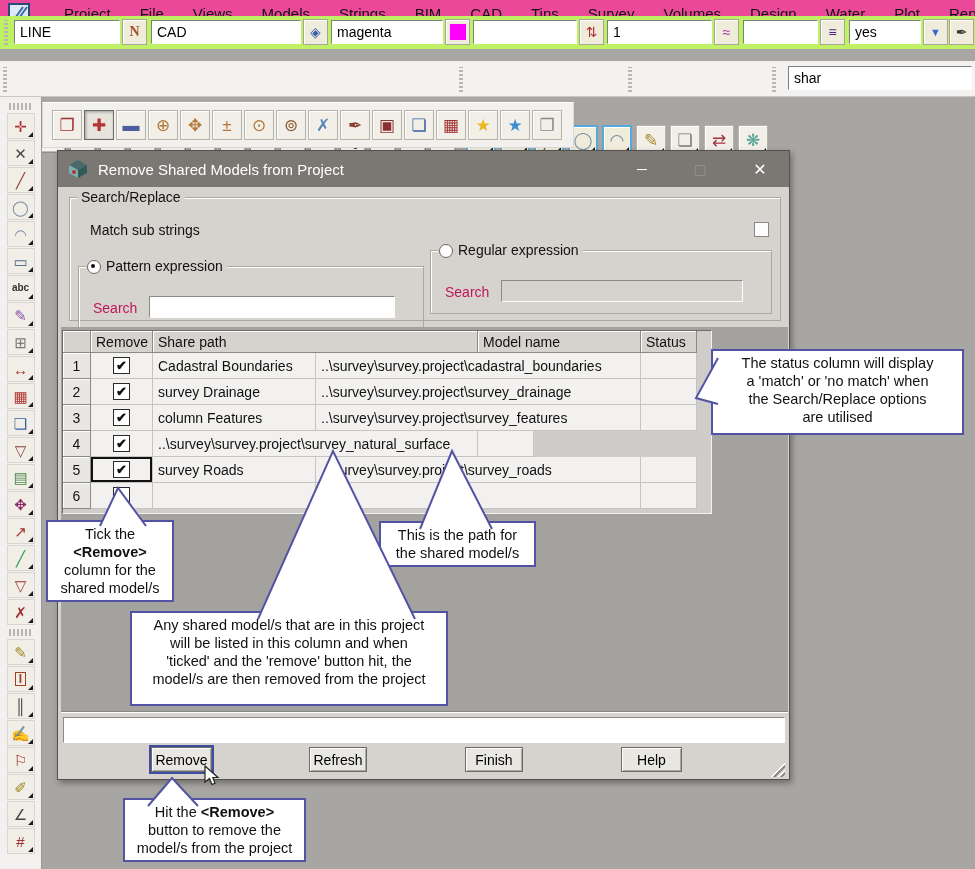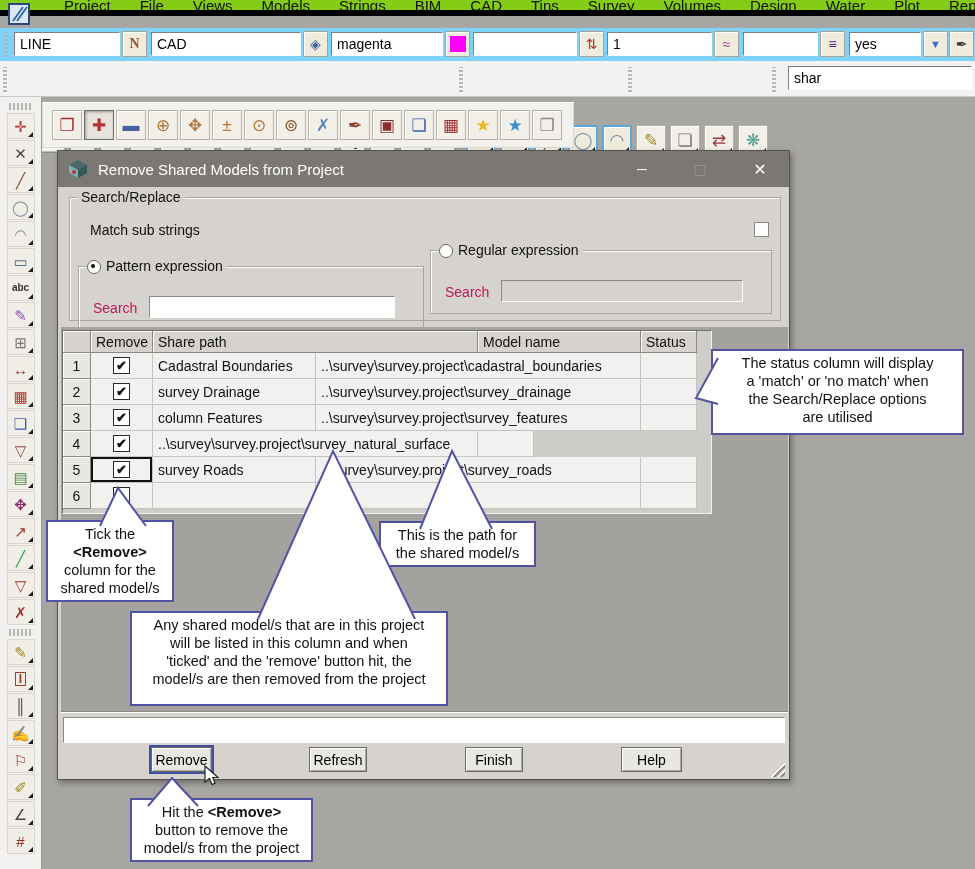--- a/index.html
+++ b/index.html
@@ -1,25 +1,25 @@
 <!DOCTYPE html>
 <html><head>
 <meta charset="utf-8">
 <style>
   html,body{margin:0;padding:0;}
   body{width:975px;height:869px;position:relative;overflow:hidden;
        background:#a7a6a2;font-family:"Liberation Sans",sans-serif;color:#111;}
   .abs{position:absolute;box-sizing:border-box;}
 
   
-  #menubar{left:0;top:0;width:975px;height:16px;background:#84cc16;border-bottom:6px solid #000000;
+  #menubar{left:0;top:0;width:975px;height:28px;background:#ec4899;border-bottom:2px solid #000000;
            display:flex;align-items:center;gap:29px;padding-left:64px;font-size:15px;white-space:nowrap;overflow:hidden;}
   .menu-item{cursor:default;}
   #applogo{left:8px;top:3px;width:22px;height:22px;}
-  #row2{left:0;top:28px;width:975px;height:33px;background:#7dd3fc;}
+  #row2{left:0;top:16px;width:975px;height:33px;background:#bef264;}
   #row3{left:0;top:61px;width:975px;height:36px;background:#f3f2f0;border-bottom:1px solid #c9c7c3;}
   .fld{position:absolute;top:4px;height:24px;background:#fff;border:1px solid;border-color:#7e7e7e #fdfdfd #fdfdfd #7e7e7e;
        font:14px "Liberation Sans",sans-serif;padding:0 5px;box-sizing:border-box;outline:none;}
   .sbtn{position:absolute;top:3px;width:25px;height:26px;background:#efecdc;border:1px solid #a7a49a;
         box-shadow:inset 1px 1px 0 #fff;display:flex;align-items:center;justify-content:center;
         font-size:14px;padding:0;cursor:default;}
   .vgrip{position:absolute;width:4px;background:repeating-linear-gradient(0deg,#b7b6b2 0 2px,transparent 2px 4px);}
   .lbtn{width:26px;height:26px;background:#f6f5f3;border:1px solid #8d8d8a;margin:0;padding:0;
         box-shadow:inset 1px 1px 0 #fff,inset -1px -1px 0 #bdbcb8;
         font:15px "Liberation Sans",sans-serif;color:#10101e;display:flex;align-items:center;justify-content:center;cursor:default;}
@@ -473,21 +473,21 @@
   </svg>
 
 <div class="co" style="left:130px;top:611px;width:318px;height:95px;"><span>Any shared model/s that are in this project
 will be listed in this column and when
 'ticked' and the 'remove' button hit, the
 model/s are then removed from the project</span></div>
 <svg class="ptr" style="left:250px;top:448px;" width="175" height="172">
   <polyline points="8,171 83,3 165,171" fill="#ffffff" stroke="#5353a4" stroke-width="2"></polyline>
   </svg>
 
-<div class="co" style="left:123px;top:798px;width:183px;height:64px;margin-left:7px;"><span>Hit the </span><b>&lt;Remove&gt;</b><span>
+<div class="co" style="left:123px;top:798px;width:183px;height:64px;"><span>Hit the </span><b>&lt;Remove&gt;</b><span>
 button to remove the
 model/s from the project</span></div>
 <svg class="ptr" style="left:142px;top:775px;" width="62" height="32">
   <polyline points="6,31 30,3 56,31" fill="#ffffff" stroke="#5353a4" stroke-width="2"></polyline>
   </svg>
 
 <svg class="abs" id="cursor" width="18" height="22">
   <path d="M2,1 L2,17 L6.5,13.5 L9,19.5 L12,18.2 L9.8,12.5 L15,12.5 Z" fill="#fff" stroke="#222" stroke-width="1.2"></path>
 </svg>
 

